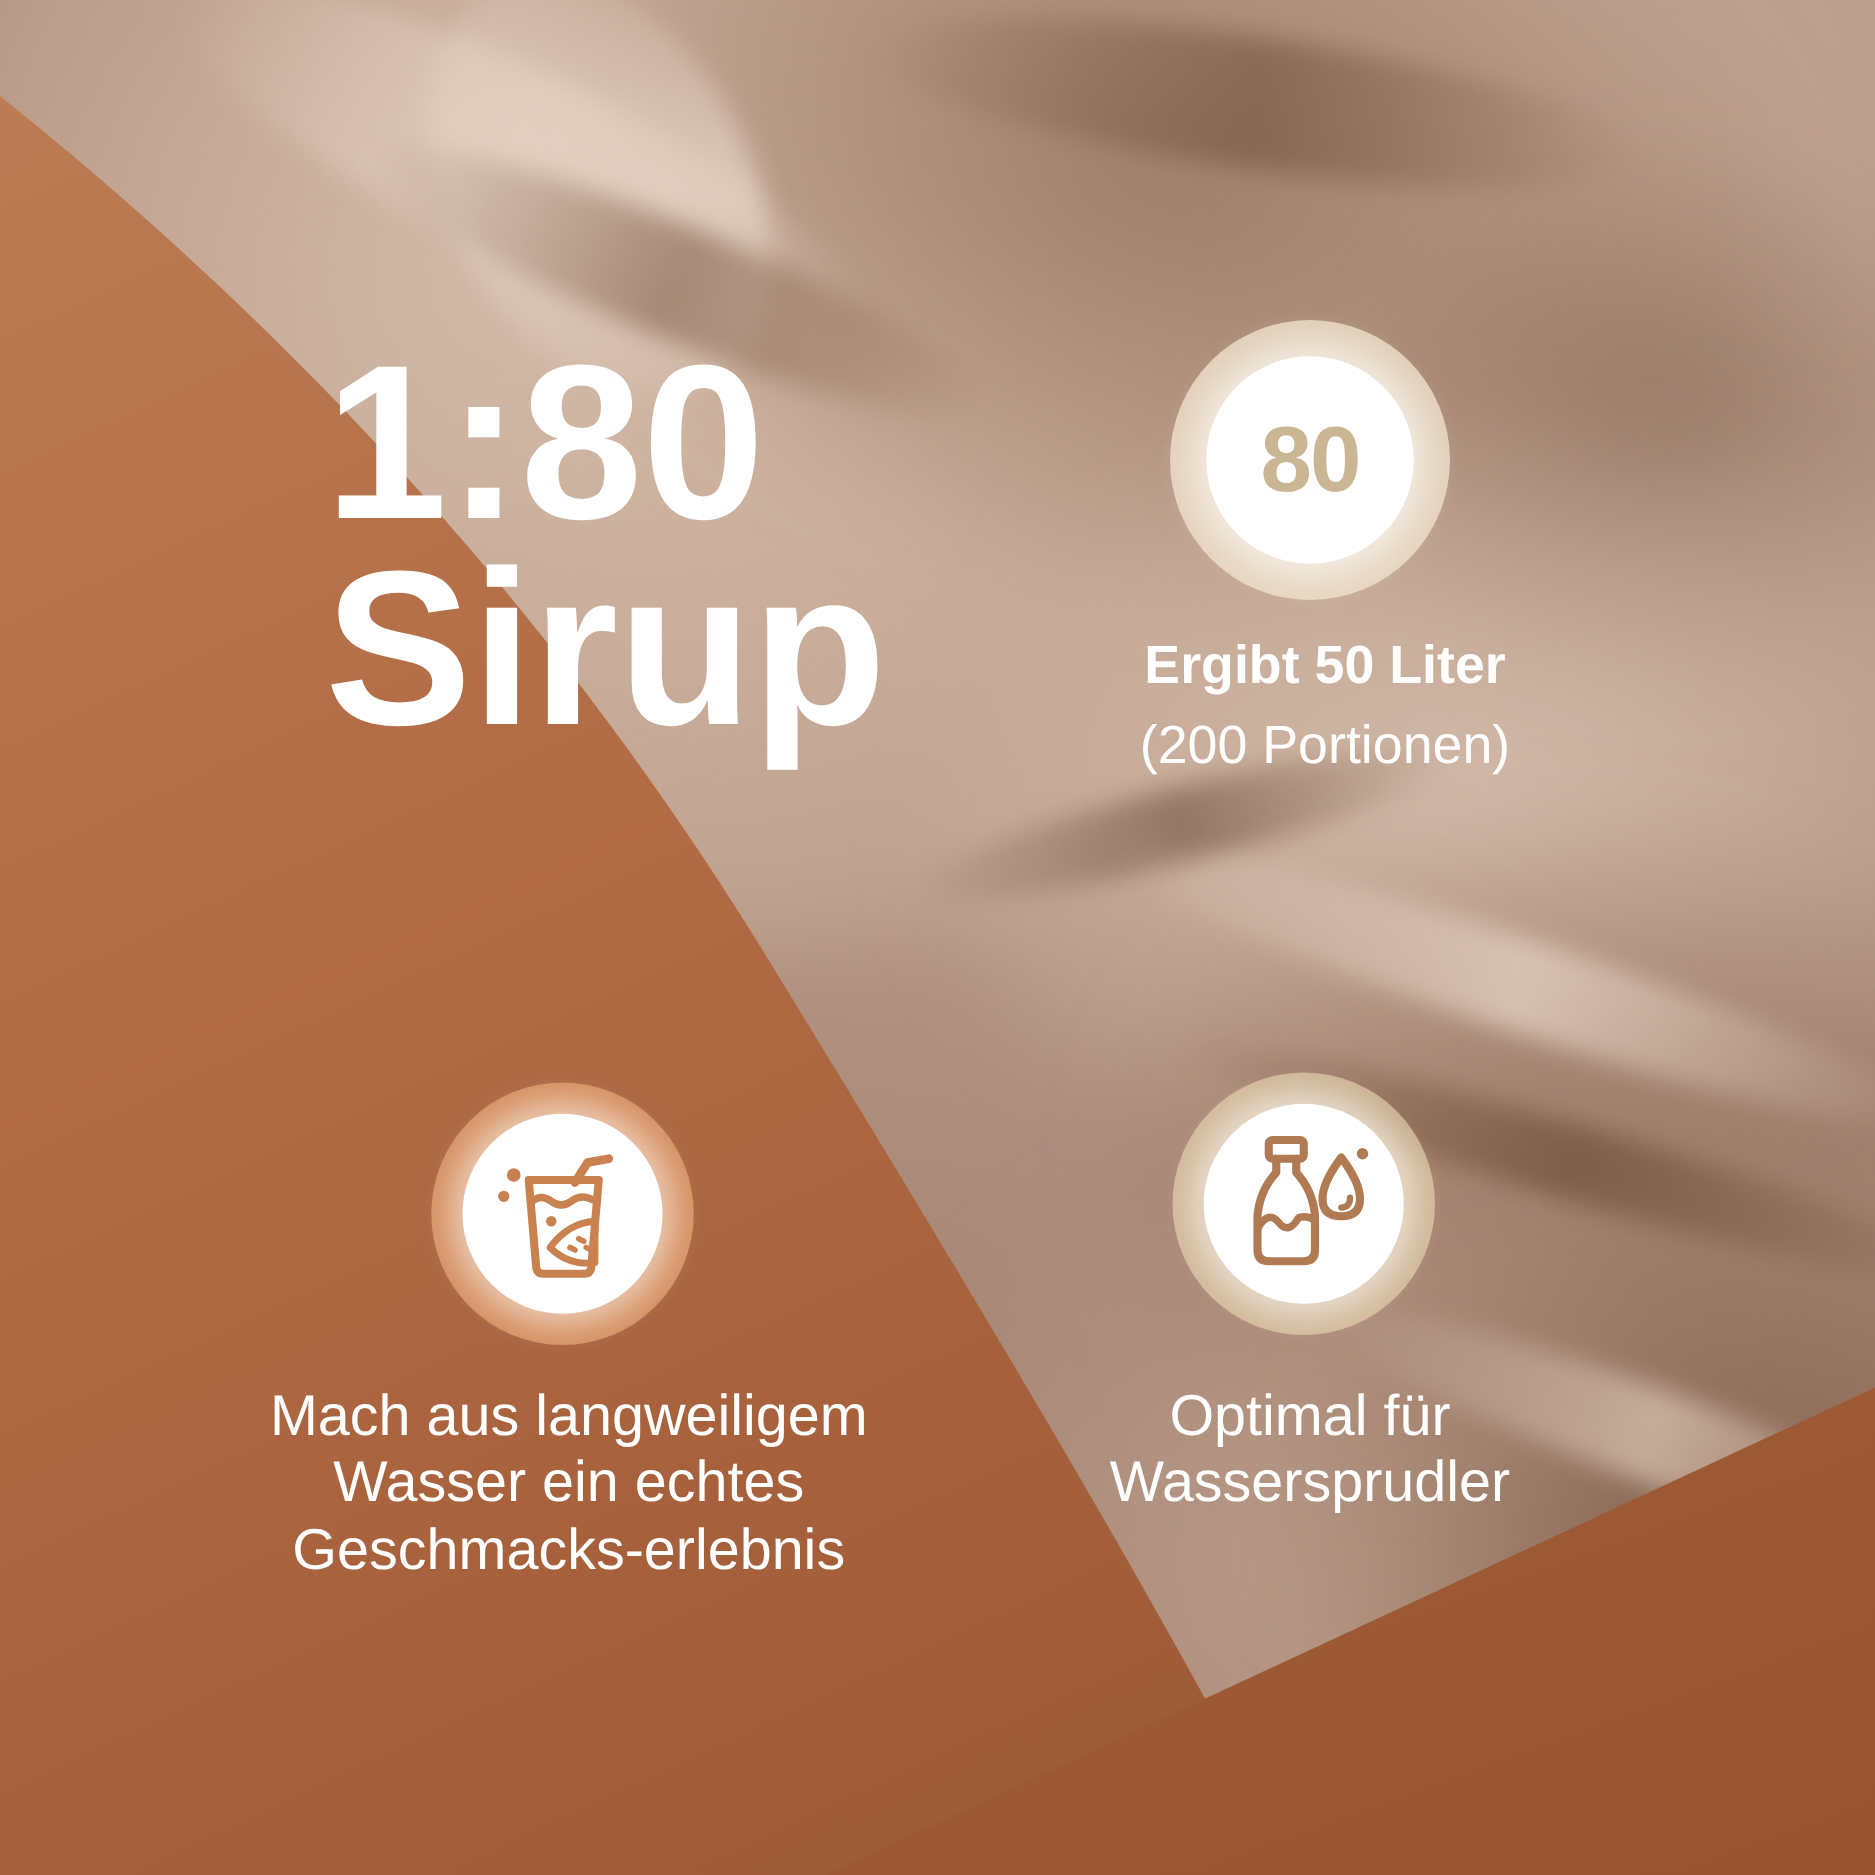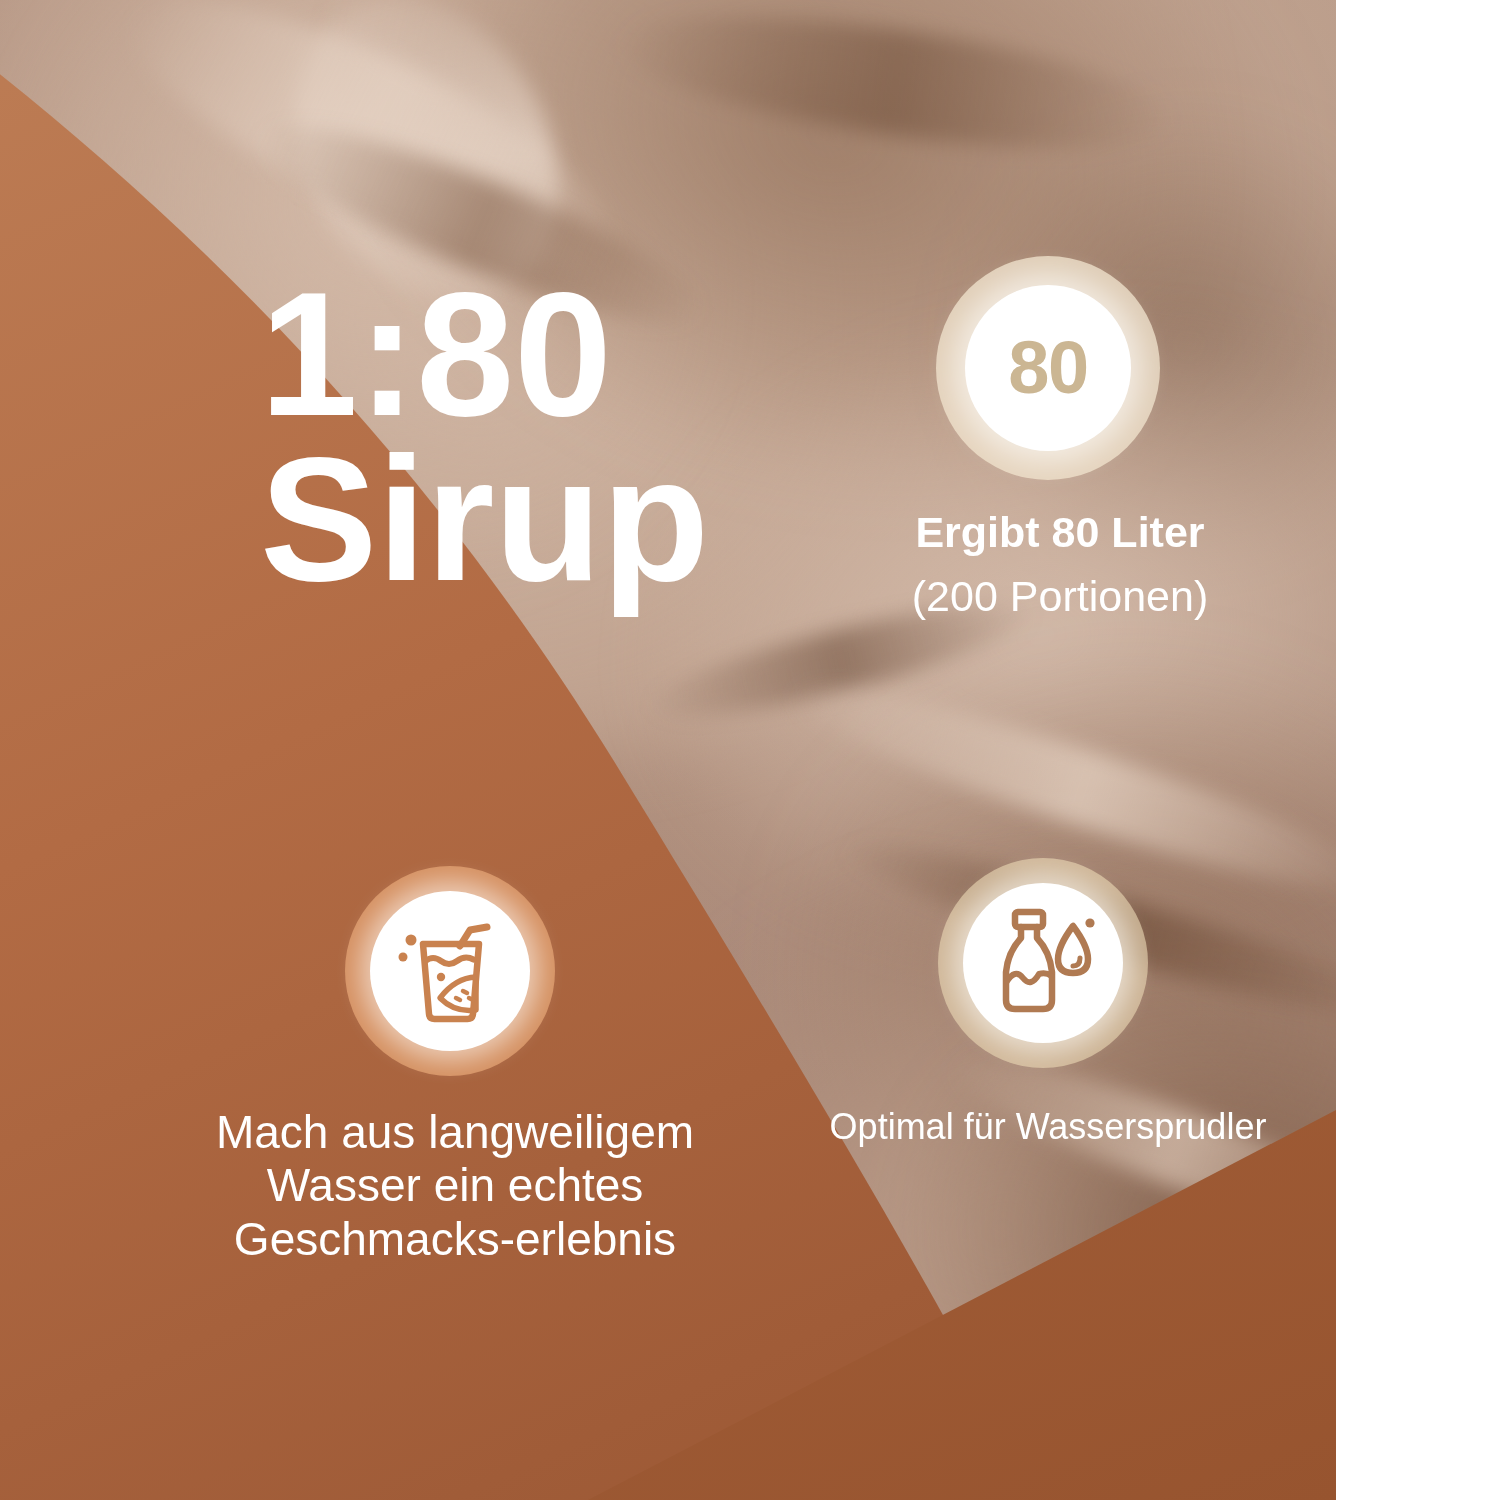--- a/index.html
+++ b/index.html
@@ -4,21 +4,21 @@
 <style>
   html, body {
     margin: 0;
     padding: 0;
     background: #ffffff;
   }
   * { box-sizing: border-box; }
 
   .poster {
     position: relative;
-    width: 1336px;
+    width: 1500px;
     height: 1500px;
     overflow: hidden;
     font-family: "Liberation Sans", "DejaVu Sans", sans-serif;
     background: #15803d;
     padding-left: 35px;
   }
 
   
   .bg-base {
     position: absolute;
@@ -234,21 +234,21 @@
   .cap-left {
     left: 200px;
     top: 1106px;
     width: 510px;
     font-size: 46px;
   }
   .cap-right {
     left: 818px;
     top: 1106px;
     width: 460px;
-    font-size: 36px;
+    font-size: 46px;
   }
 </style>
 </head>
 <body>
 
 <div class="poster">
 
   <div class="bg-base">
     <div class="swirl sw1"></div>
     <div class="swirl sw7"></div>
@@ -279,21 +279,21 @@
       <span class="word">Sirup</span>
     </div>
 
     <div class="badge-80">
       <div class="badge-80-inner">
         <span class="badge-80-num">80</span>
       </div>
     </div>
 
     <div class="feat-ergibt">
-      <span class="strong">Ergibt 80 Liter</span>
+      <span class="strong">Ergibt 50 Liter</span>
       <span class="light">(200 Portionen)</span>
     </div>
 
     <div class="icon-circle circle-glass">
       <div class="disc">
         <span>
           <svg width="106" height="110" viewBox="0 0 106 110" fill="none" stroke="#c9824f" stroke-width="6.5" stroke-linecap="round" stroke-linejoin="round">
 
             <path d="M26 30 L82 30 L76 100 Q75.5 105 70.5 105 L37.5 105 Q32.5 105 32 100 Z"></path>
 

